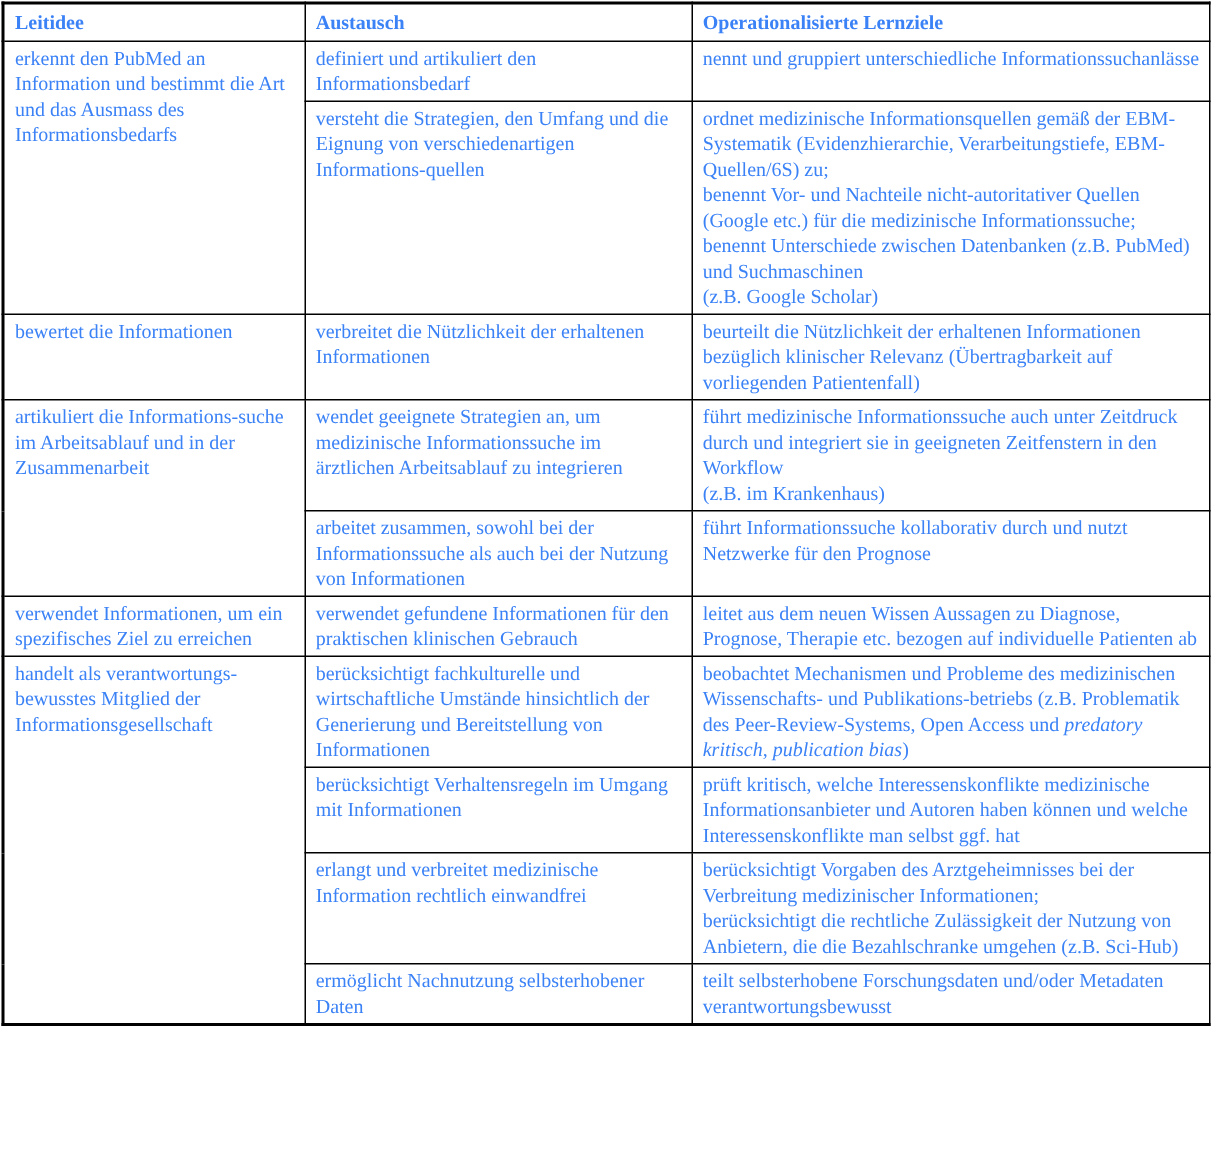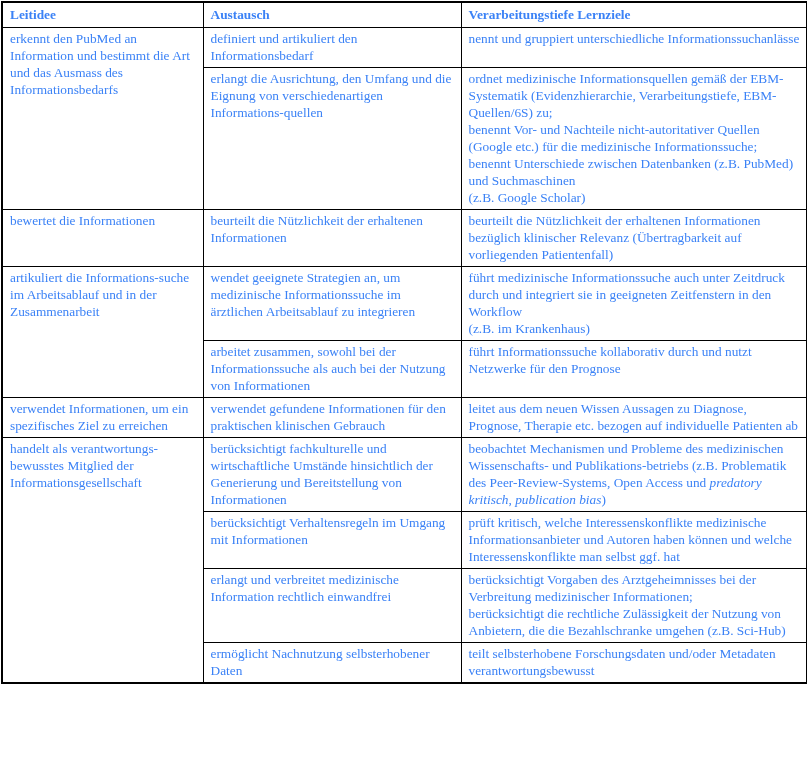--- a/index.html
+++ b/index.html
@@ -49,39 +49,39 @@
 <table class="lz-table">
   <colgroup>
     <col class="c1">
     <col class="c2">
     <col class="c3">
   </colgroup>
   <thead>
     <tr>
       <th>Leitidee</th>
       <th>Austausch</th>
-      <th>Verarbeitungstiefe Lernziele</th>
+      <th>Operationalisierte Lernziele</th>
     </tr>
   </thead>
   <tbody>
       <tr>
         <td rowspan="2">erkennt den PubMed an Information und bestimmt die Art und das Ausmass des Informationsbedarfs</td>
         <td>definiert und artikuliert den Informationsbedarf</td>
         <td><span>nennt und gruppiert unterschiedliche Informationssuchanlässe</span></td>
       </tr>
       <tr>
-        <td>erlangt die Ausrichtung, den Umfang und die Eignung von verschiedenartigen Informations-quellen</td>
+        <td>versteht die Strategien, den Umfang und die Eignung von verschiedenartigen Informations-quellen</td>
         <td><span>ordnet medizinische Informationsquellen gemäß der EBM-Systematik (Evidenzhierarchie, Verarbeitungstiefe, EBM-Quellen/6S) zu;
 benennt Vor- und Nachteile nicht-autoritativer Quellen (Google etc.) für die medizinische Informationssuche;
 benennt Unterschiede zwischen Datenbanken (z.B. PubMed) und Suchmaschinen
 (z.B. Google Scholar)</span></td>
       </tr>
       <tr>
         <td rowspan="1">bewertet die Informationen</td>
-        <td>beurteilt die Nützlichkeit der erhaltenen Informationen</td>
+        <td>verbreitet die Nützlichkeit der erhaltenen Informationen</td>
         <td><span>beurteilt die Nützlichkeit der erhaltenen Informationen bezüglich klinischer Relevanz (Übertragbarkeit auf vorliegenden Patientenfall)</span></td>
       </tr>
       <tr>
         <td rowspan="2">artikuliert die Informations-suche im Arbeitsablauf und in der Zusammenarbeit</td>
         <td>wendet geeignete Strategien an, um medizinische Informationssuche im ärztlichen Arbeitsablauf zu integrieren</td>
         <td><span>führt medizinische Informationssuche auch unter Zeitdruck durch und integriert sie in geeigneten Zeitfenstern in den Workflow
 (z.B. im Krankenhaus)</span></td>
       </tr>
       <tr>
         <td>arbeitet zusammen, sowohl bei der Informationssuche als auch bei der Nutzung von Informationen</td>

